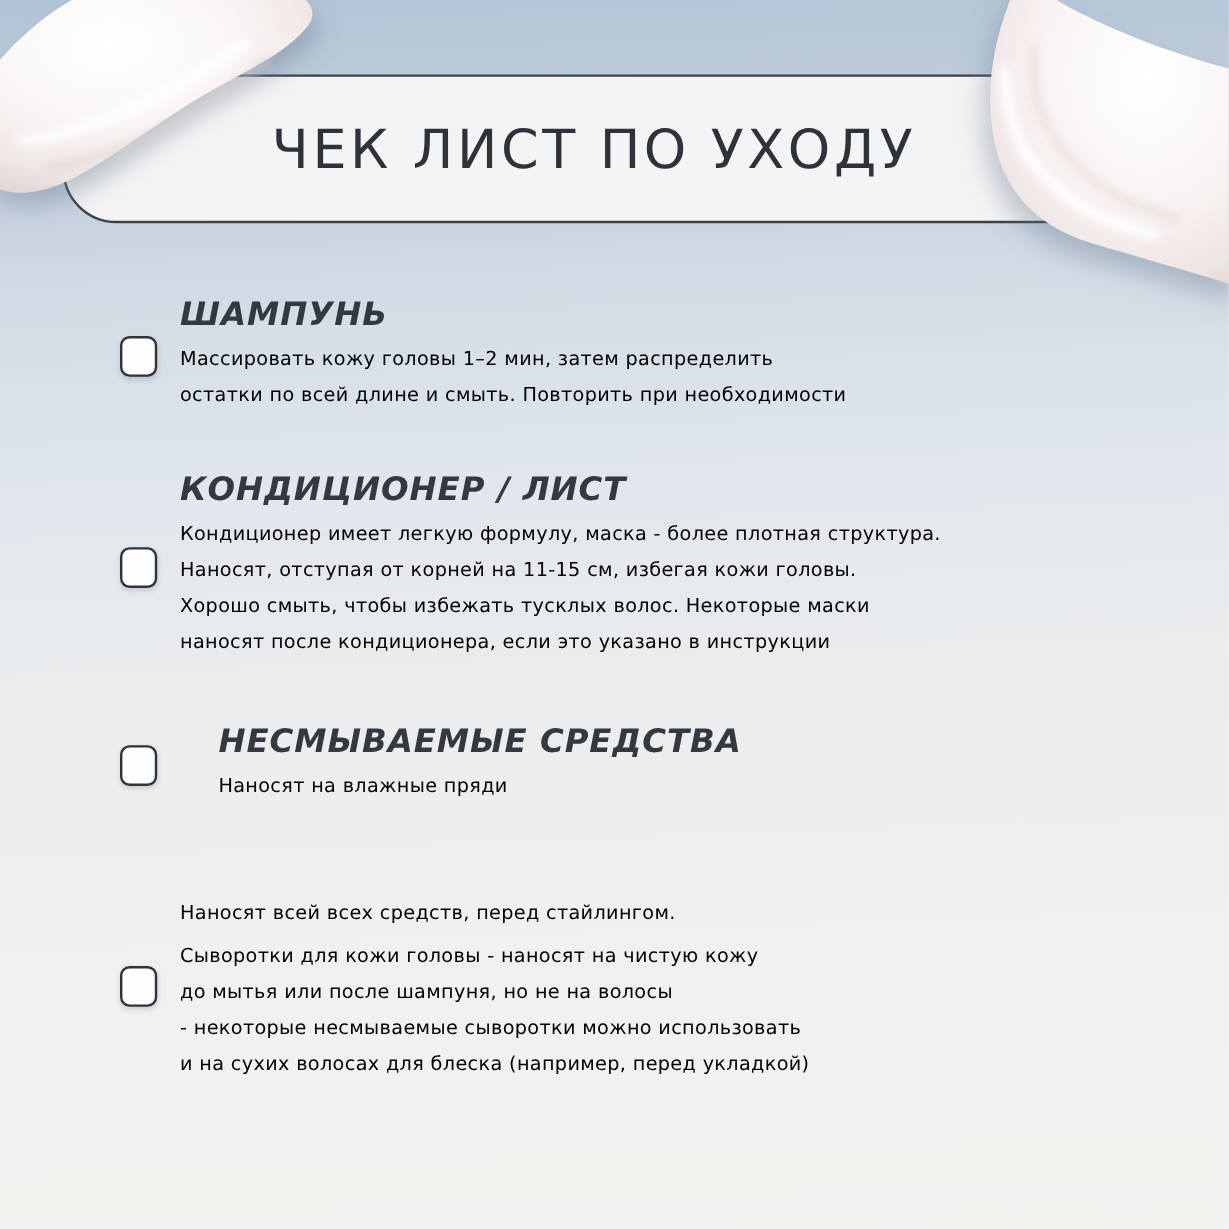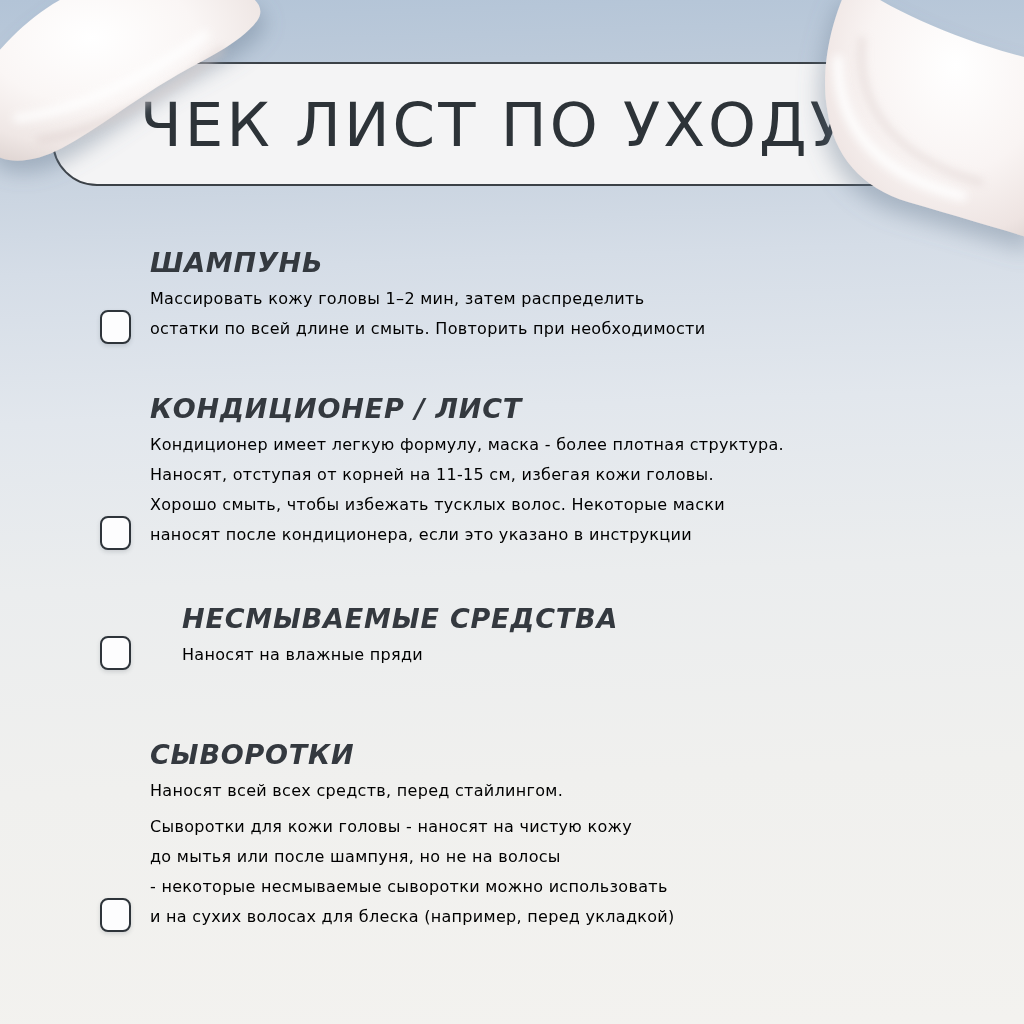--- a/index.html
+++ b/index.html
@@ -17,30 +17,30 @@
     position: absolute;
     left: 52px; top: 62px;
     width: 886px; height: 124px;
     background: #f4f4f5;
     border: 2px solid #3b4147;
     border-radius: 45px;
     z-index: 1;
     display: flex; align-items: center; justify-content: center;
   }
   .banner-title {
-    font-size: 61px;
+    font-size: 45px;
     letter-spacing: 3px;
     color: #2d3338;
     font-weight: 400;
     white-space: nowrap;
   }
 
   
   .checklist { position: absolute; left: 0; top: 0; width: 1024px; height: 1024px; z-index: 2; }
-  .item { position: absolute; left: 100px; display: flex; align-items: flex-end; }
+  .item { position: absolute; left: 100px; display: flex; align-items: center; }
   .item-1 { top: 248px; }
   .item-2 { top: 394px; }
   .item-3 { top: 604px; gap: 32px; }
   .item-4 { top: 740px; }
 
   .checkbox {
     flex: 0 0 auto;
     width: 31px; height: 34px;
     margin-top: 2px;
     background: #fdfdfe;
@@ -111,21 +111,20 @@
     <div class="checkbox"></div>
     <div class="item-text">
       <div class="item-heading">НЕСМЫВАЕМЫЕ СРЕДСТВА</div>
       <div class="item-body">Наносят на влажные пряди</div>
     </div>
   </div>
 
   <div class="item item-4">
     <div class="checkbox"></div>
     <div class="item-text">
-      <div class="item-heading">СЫВОРОТКИ</div>
       <div class="item-body">Наносят всей всех средств, перед стайлингом.</div>
       <div class="item-body second">Сыворотки для кожи головы - наносят на чистую кожу
 до мытья или после шампуня, но не на волосы
 - некоторые несмываемые сыворотки можно использовать
 и на сухих волосах для блеска (например, перед укладкой)</div>
     </div>
   </div>
 
 </div>
 

